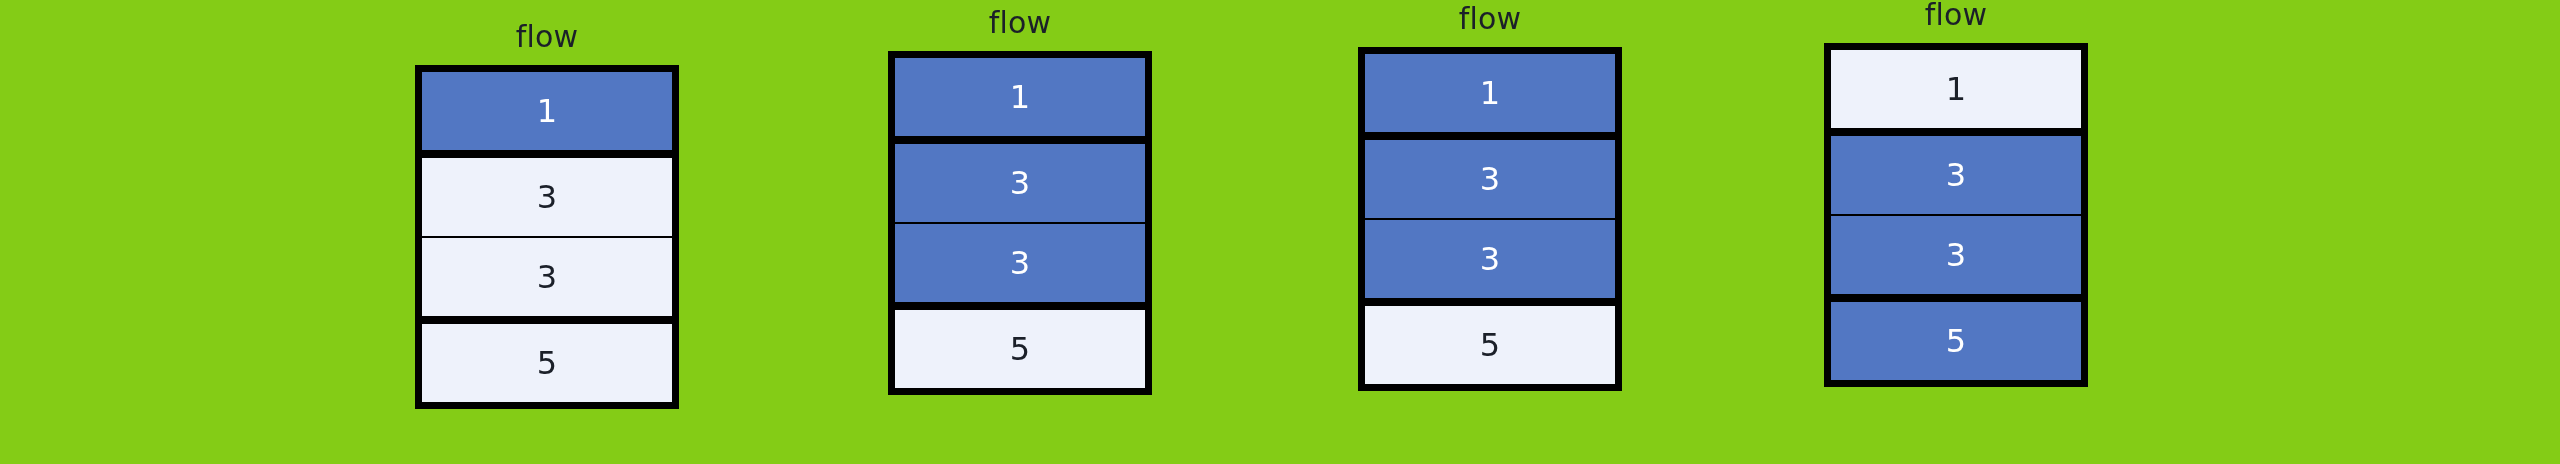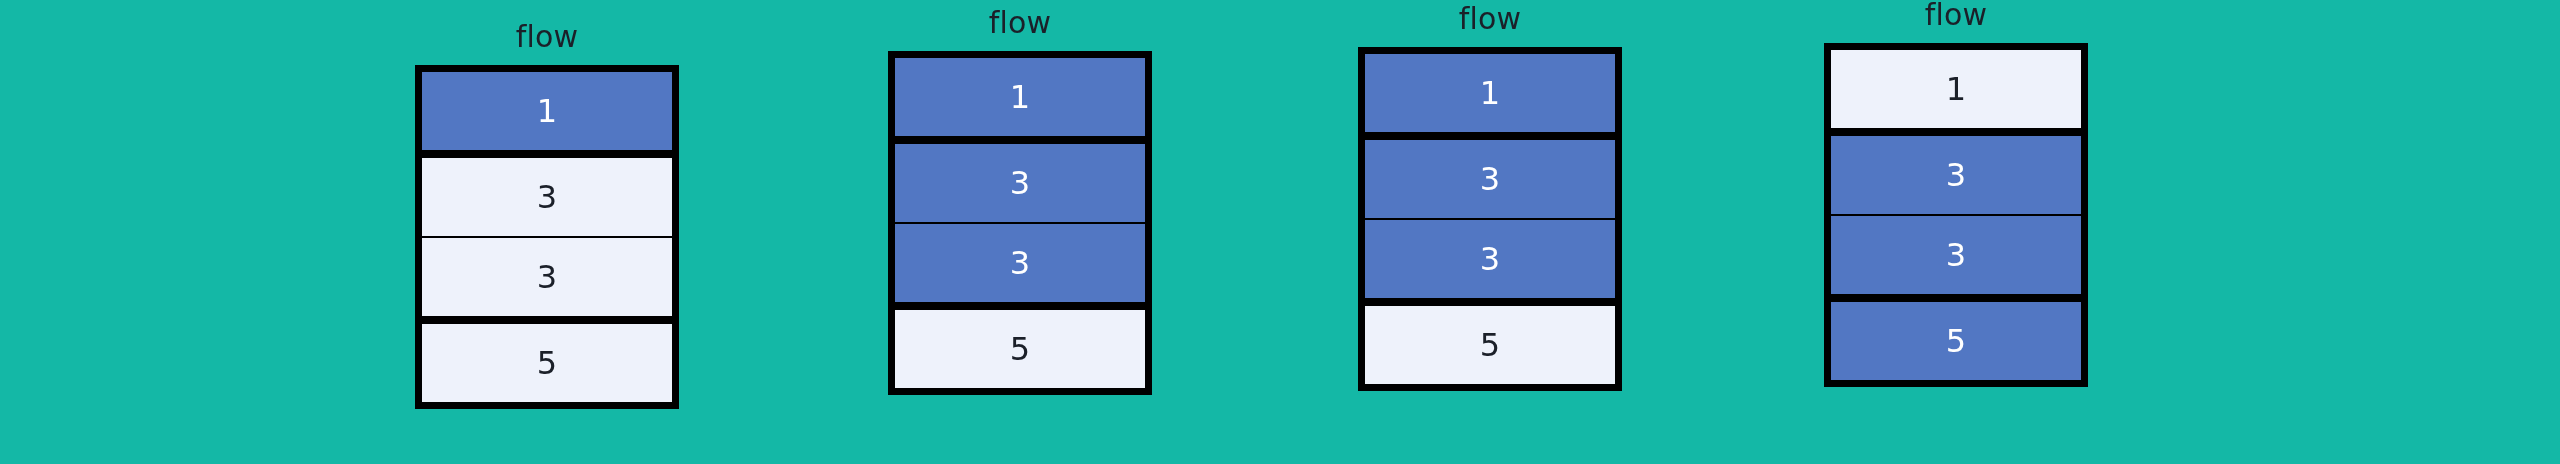--- a/index.html
+++ b/index.html
@@ -69,21 +69,21 @@
   }
 
   .row.fill-blue {
     background: #5277c3;
     color: #ffffff;
   }
 </style>
 </head>
 <body>
 
-<div id="stage" style="background: #14b8a6; width: 2560px; height: 464px;">
+<div id="stage" style="background: #84cc16; width: 2560px; height: 464px;">
     <div class="panel" style="left: 415px; top: 22px;">
       <div class="panel-title">flow</div>
       <div class="table-wrap">
         <div class="table" style="border-width: 7px; border-color: rgb(0, 0, 0); background: rgb(0, 0, 0);">
           <div class="row fill-blue" style="width: 250px; height: 78px; background: rgb(82, 119, 195); color: rgb(255, 255, 255); margin-bottom: 8px;">1</div>
           <div class="row fill-none" style="width: 250px; height: 78px; background: rgb(238, 242, 251); color: rgb(27, 32, 41); margin-bottom: 2px;">3</div>
           <div class="row fill-none" style="width: 250px; height: 78px; background: rgb(238, 242, 251); color: rgb(27, 32, 41); margin-bottom: 8px;">3</div>
           <div class="row fill-none" style="width: 250px; height: 78px; background: rgb(238, 242, 251); color: rgb(27, 32, 41);">5</div>
         </div>
       </div>

